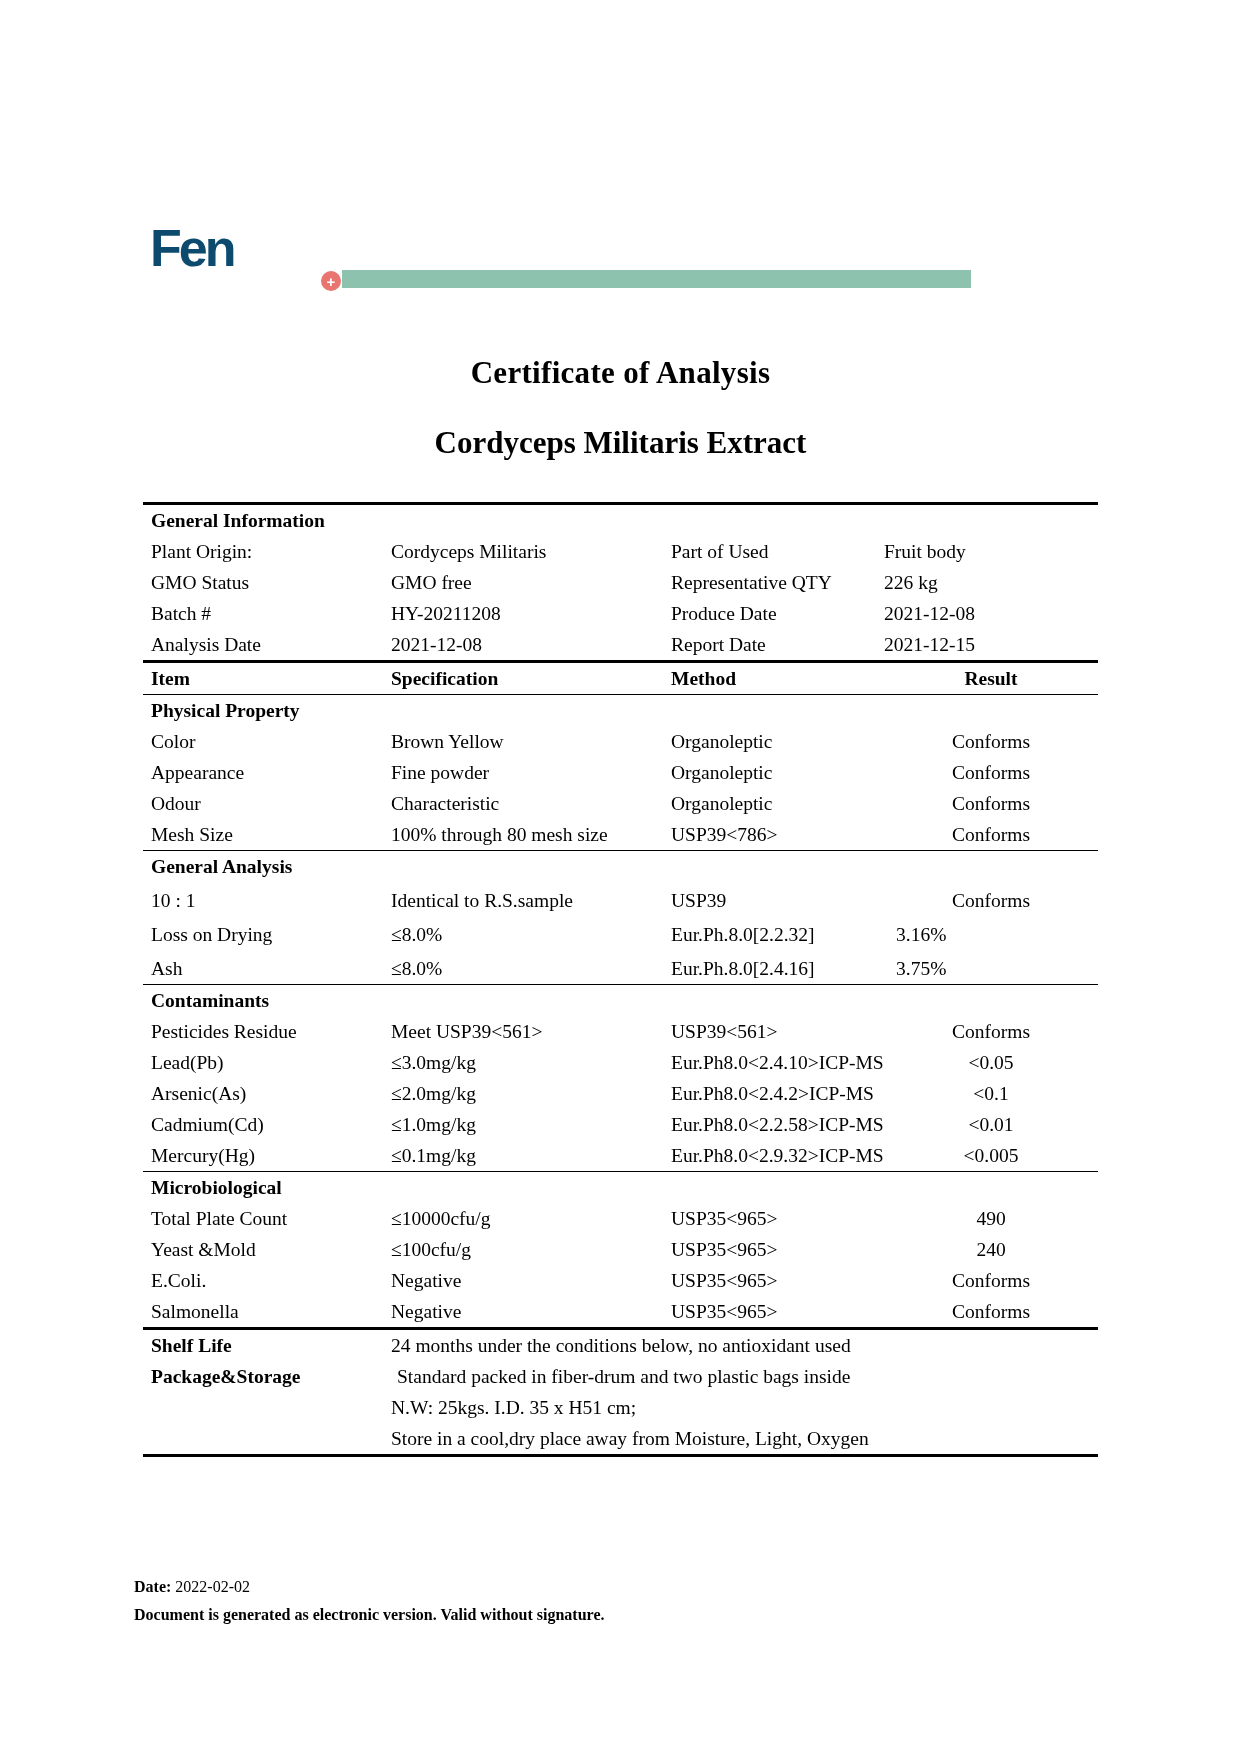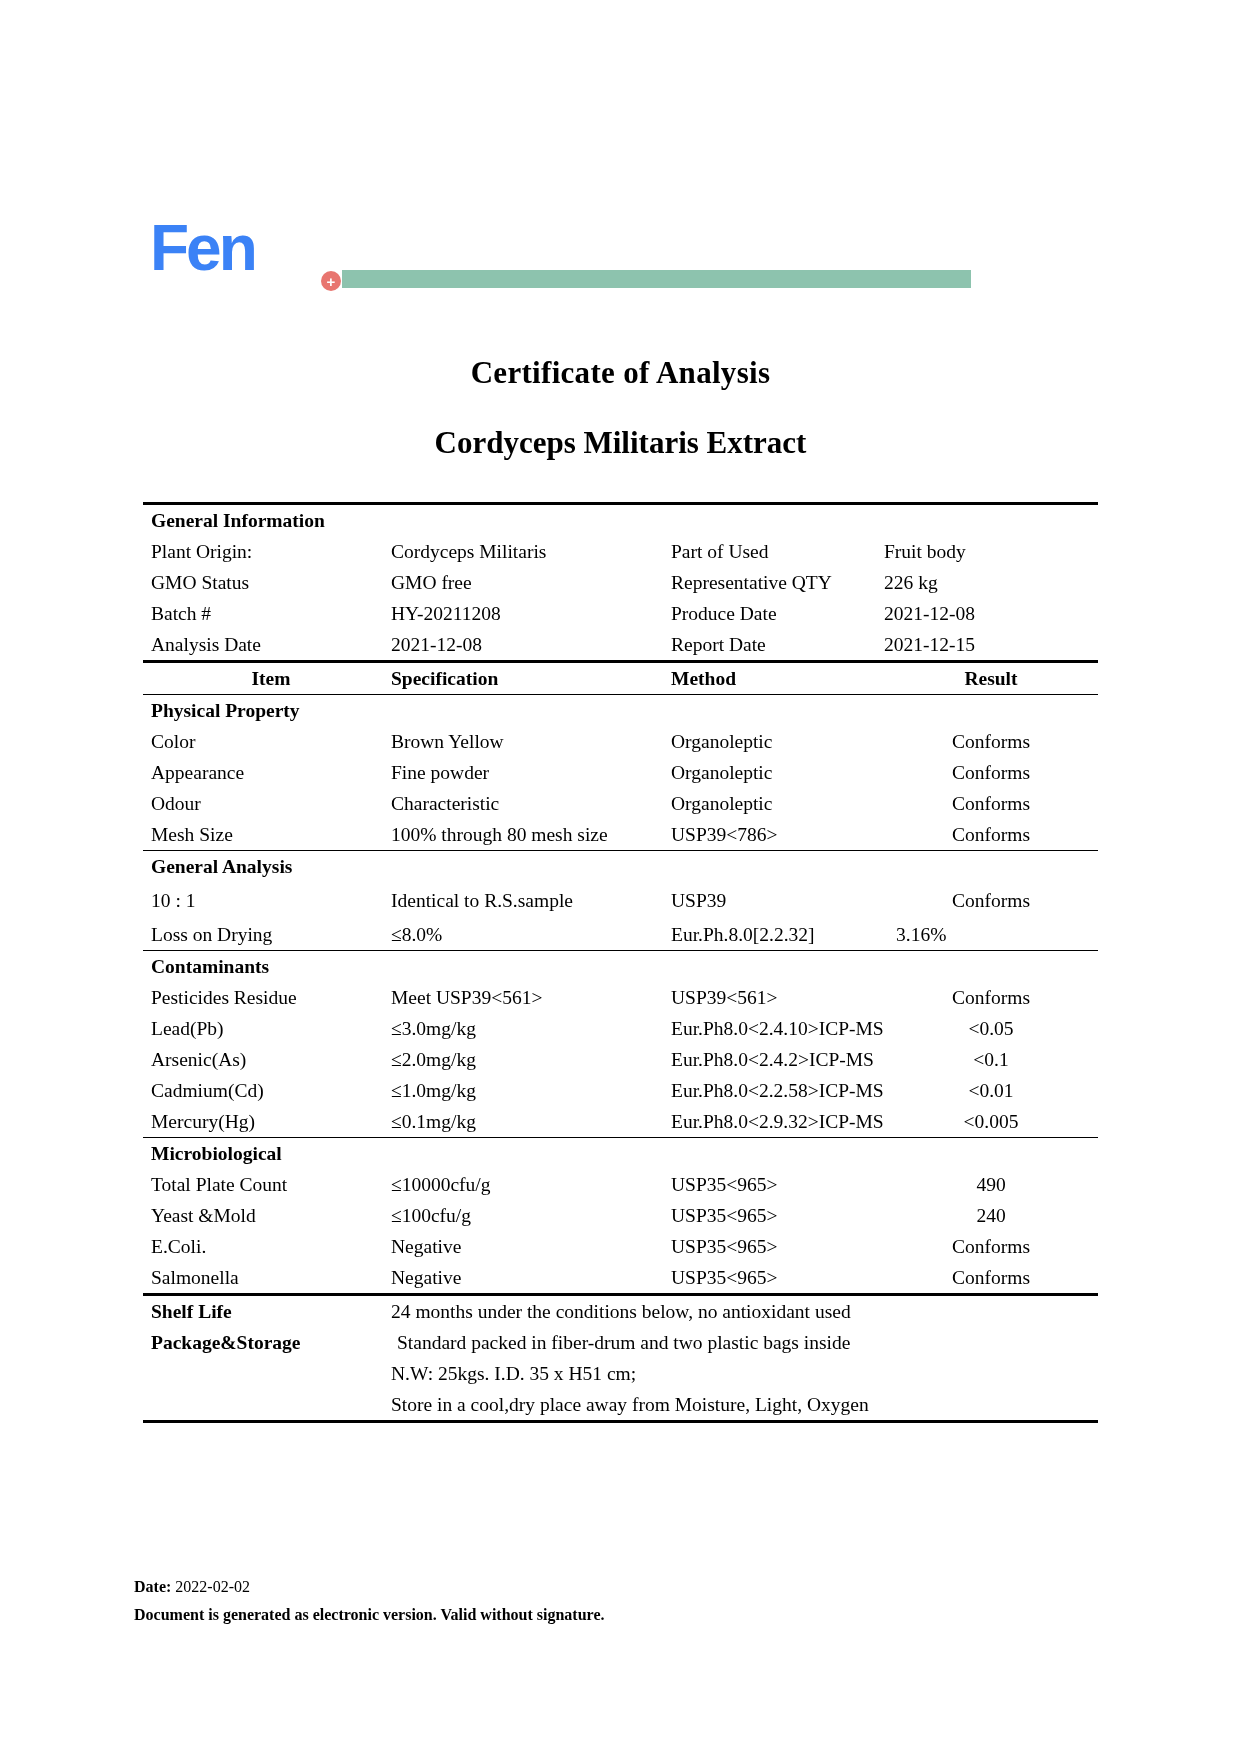--- a/index.html
+++ b/index.html
@@ -19,24 +19,24 @@
   .logo-area {
     position: absolute;
     left: 150px;
     top: 208px;
     width: 680px;
     height: 100px;
   }
   .logo-text {
     font-family: "Liberation Sans", sans-serif;
     font-weight: bold;
-    font-size: 64px;
+    font-size: 52px;
     line-height: 80px;
     letter-spacing: -3px;
-    color: #3b82f6;
+    color: #0c4a6e;
     position: absolute;
     left: 0;
     top: 0;
   }
   .logo-dot-plus {
     position: absolute;
     left: 171px;
     top: 63px;
     width: 20px;
     height: 20px;
@@ -169,21 +169,21 @@
         <td class="col-d">2021-12-08</td>
       </tr>
       <tr>
         <td class="col-a">Analysis Date</td>
         <td class="col-b">2021-12-08</td>
         <td class="col-c">Report Date</td>
         <td class="col-d">2021-12-15</td>
       </tr>
 
       <tr class="sec-head-b rule-thick-top">
-        <td class="col-a" style="padding-left:8px;text-align:center;">Item</td>
+        <td class="col-a" style="padding-left:8px;">Item</td>
         <td class="col-b">Specification</td>
         <td class="col-c">Method</td>
         <td class="col-d center">Result</td>
       </tr>
 
       <tr class="sec-head rule-thin-top">
         <td colspan="4">Physical Property</td>
       </tr>
       <tr>
         <td class="col-a">Color</td>
@@ -217,20 +217,26 @@
         <td class="col-a">10 : 1</td>
         <td class="col-b">Identical to R.S.sample</td>
         <td class="col-c">USP39</td>
         <td class="col-d center">Conforms</td>
       </tr>
       <tr class="pad-top-3">
         <td class="col-a">Loss on Drying</td>
         <td class="col-b">≤8.0%</td>
         <td class="col-c">Eur.Ph.8.0[2.2.32]</td>
         <td class="col-d" style="padding-left:12px;">3.16%</td>
+      </tr>
+      <tr class="pad-top-3">
+        <td class="col-a">Ash</td>
+        <td class="col-b">≤8.0%</td>
+        <td class="col-c">Eur.Ph.8.0[2.4.16]</td>
+        <td class="col-d" style="padding-left:12px;">3.75%</td>
       </tr>
 
       <tr class="sec-head rule-thin-top">
         <td colspan="4">Contaminants</td>
       </tr>
       <tr>
         <td class="col-a">Pesticides Residue</td>
         <td class="col-b">Meet USP39&lt;561&gt;</td>
         <td class="col-c">USP39&lt;561&gt;</td>
         <td class="col-d center">Conforms</td>

